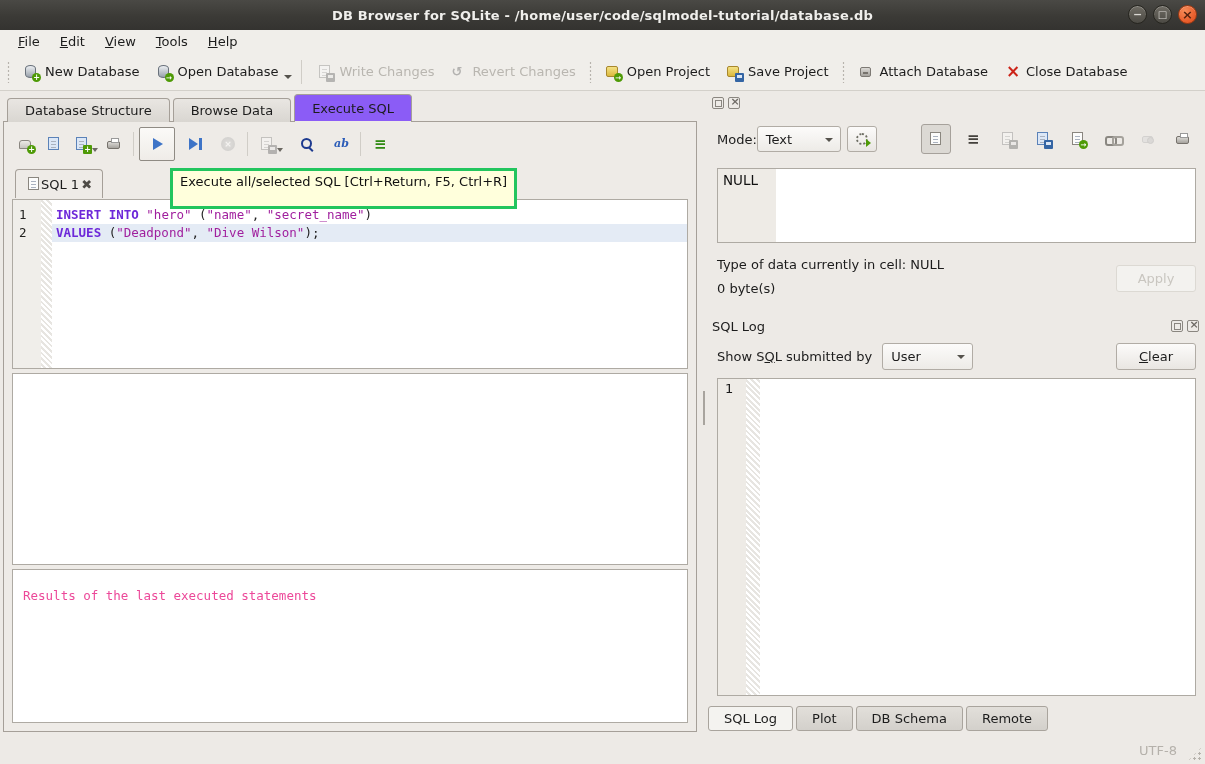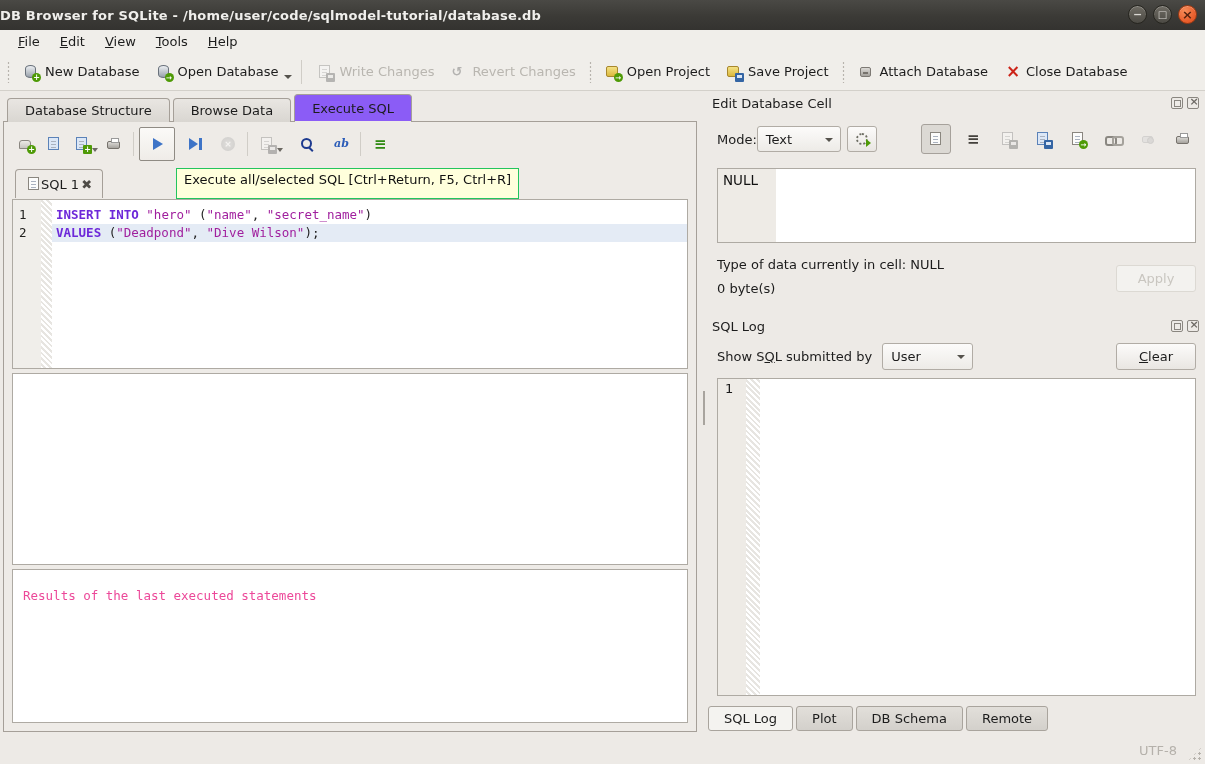--- a/index.html
+++ b/index.html
@@ -8,21 +8,21 @@
     background:#edeae6;font-family:"DejaVu Sans","Liberation Sans",sans-serif;
     font-size:13px;color:#1c1c1c;-webkit-font-smoothing:antialiased;
   }
   
   .titlebar{
     position:absolute;left:0;top:0;width:100%;height:30px;
     background:linear-gradient(#4a4945,#3b3a36 55%,#343330);
     border-bottom:1px solid #262520;display:flex;align-items:center;
   }
   .titlebar .title{
-    position:absolute;left:0;right:0;
+    position:absolute;left:0;right:0;text-align:center;
     color:#f0efec;font-weight:bold;font-size:13px;letter-spacing:.2px;
   }
   .winbtns{position:absolute;right:8px;top:5px;display:flex;gap:6px;z-index:2;}
   .wbtn{
     width:19px;height:19px;border-radius:50%;border:1px solid #26251f;
     background:linear-gradient(#6f6c64,#4c4a44);color:#d9d7d2;
     box-shadow:inset 0 1px 0 rgba(255,255,255,.25);
     display:flex;align-items:center;justify-content:center;
     font-size:11px;font-weight:bold;line-height:1;box-sizing:border-box;
   }
@@ -126,22 +126,22 @@
   .tbtn.disabled .ic{opacity:.4;filter:grayscale(1);}
   .ssep{width:1px;height:24px;background:#d0cdc7;margin:0 5px;}
   .mini-caret{width:0;height:0;border-left:3.5px solid transparent;border-right:3.5px solid transparent;
     border-top:4px solid #6b6862;margin:12px 2px 0 -4px;}
   
   .subtabs{display:flex;align-items:flex-end;height:32px;padding-left:11px;position:relative;}
   .sqltab{height:29px;padding:0 10px;display:flex;align-items:center;gap:2px;
     border:1px solid #a59f98;border-bottom:none;border-radius:4px 4px 0 0;
     background:#eeebe7;box-sizing:border-box;}
   .sqltab .close-x{color:#4e4b46;font-weight:bold;font-size:13px;}
-  .tooltip{position:absolute;left:172px;top:46px;height:31px;box-sizing:border-box;
-    background:#ffffdc;border:1px solid #22c55e;padding:3px 7px;font-size:13px;color:#111;
+  .tooltip{position:absolute;left:166px;top:46px;height:41px;box-sizing:border-box;
+    background:#ffffdc;border:3px solid #22c55e;padding:3px 7px;font-size:13px;color:#111;
     white-space:nowrap;z-index:5;}
   
   .editor{position:absolute;left:8px;right:8px;top:77px;height:168px;background:#fff;
     border:1px solid #aeaaa3;display:flex;font-family:"DejaVu Sans Mono","Liberation Mono",monospace;font-size:12.5px;}
   .gutter{width:28px;background:#f0eeea;padding-top:6px;box-sizing:border-box;color:#21201e;}
   .gutter .num{padding-left:6px;line-height:18px;}
   .hatch{width:11px;background:repeating-linear-gradient(45deg,#ffffff 0 2px,#e7e5e1 2px 4px);}
   .codearea{flex:1;padding-top:6px;}
   .code-line{line-height:18px;padding-left:4px;white-space:pre;color:#222;}
   .code-line.hl{background:#e4ebf5;}
@@ -397,21 +397,20 @@
       <div class="hsplit" style="top:441px;"></div>
       <div class="panel3">Results of the last executed statements</div>
     </div>
   </div>
 
   <div class="vsplit"></div>
 
   <div class="right">
 
     <div class="dock-title" style="top:3px;">
-      <span class="t">Edit Database Cell</span>
       <span class="dock-ics">
         <span class="dk float"></span>
         <span class="dk closex"></span>
       </span>
     </div>
 
     <div class="mode-row">
       <span>Mode:</span>
       <div class="combo combo-mode">
         <span>Text</span>

